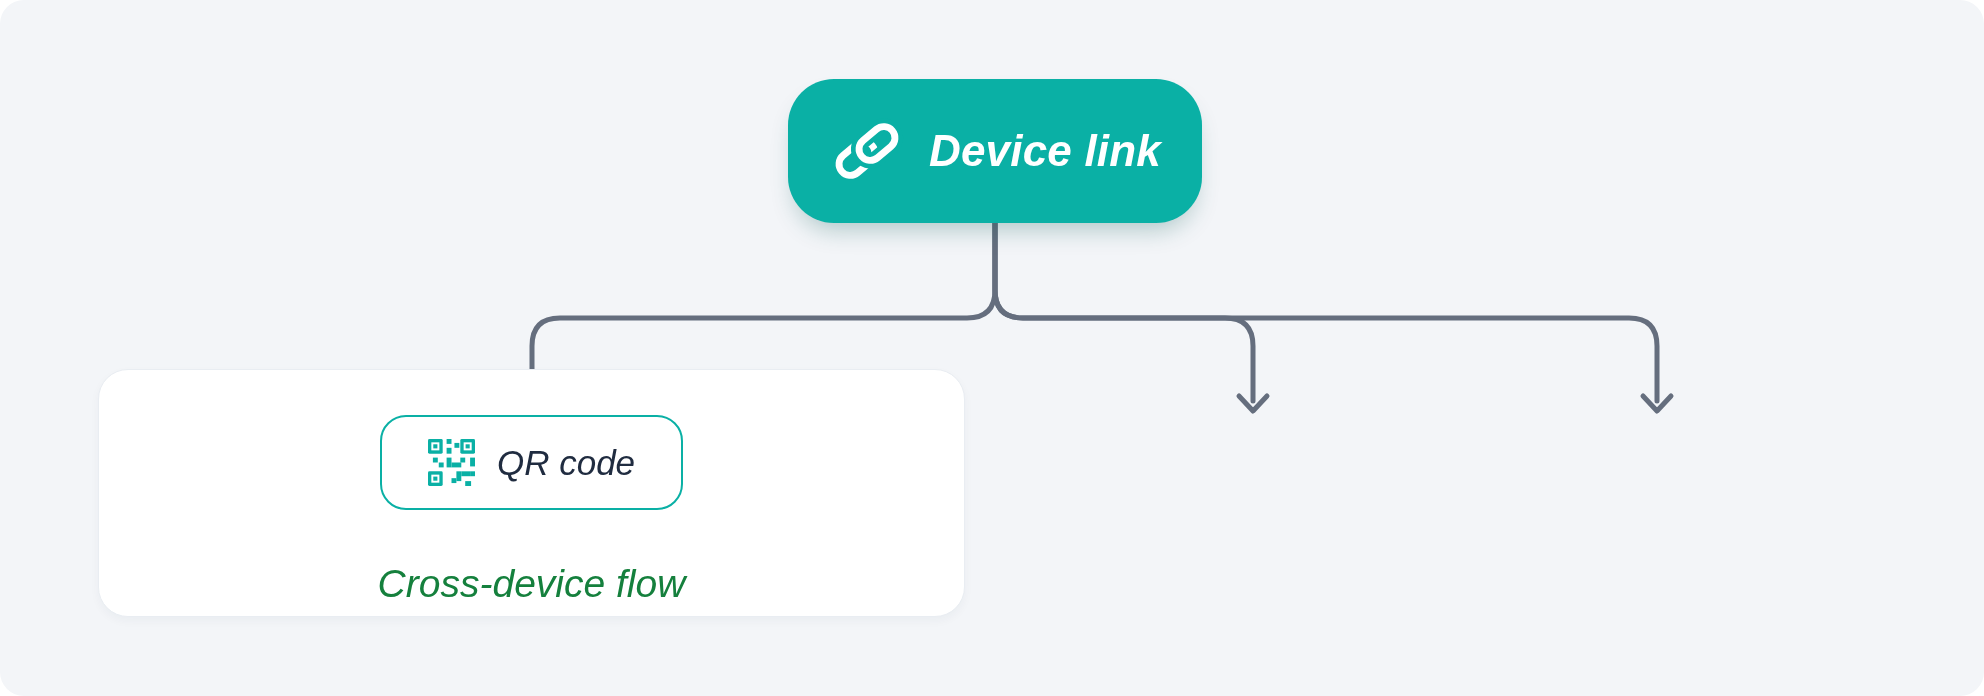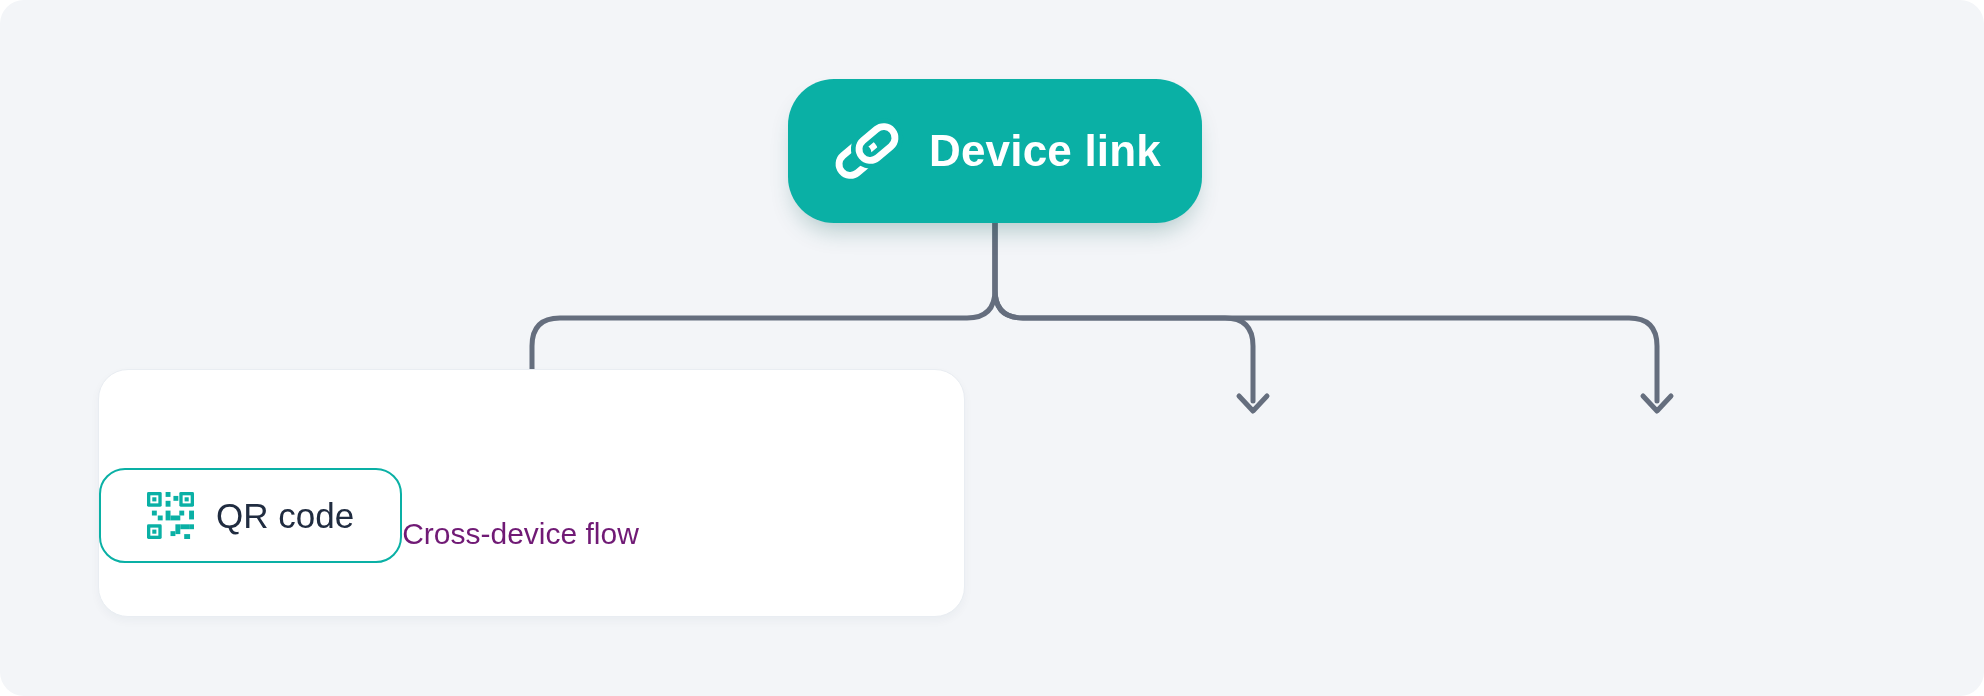--- a/index.html
+++ b/index.html
@@ -4,20 +4,21 @@
 <style>
   html,body{margin:0;padding:0;background:#ffffff;}
   body{font-family:"Liberation Sans","DejaVu Sans",sans-serif;-webkit-font-smoothing:antialiased;}
 
   .canvas{
     position:relative;
     width:1984px;height:696px;
     background:#f3f5f8;
     border-radius:24px;
     overflow:hidden;
+    font-style:italic;
   }
 
   
   .root-node{
     position:absolute;left:788px;top:79px;
     width:414px;height:144px;
     background:#0ab0a5;
     border-radius:46px;
     display:flex;align-items:center;justify-content:center;gap:24px;
     box-shadow:0 14px 24px -8px rgba(10,90,85,.30);
@@ -31,39 +32,40 @@
   .connectors path{
     fill:none;stroke:#656e7e;stroke-width:5;
     stroke-linecap:round;stroke-linejoin:round;
   }
 
   
   .flow-card{
     position:absolute;top:369px;height:248px;
     background:#ffffff;border:1px solid #e9edf2;border-radius:30px;
     box-sizing:border-box;
-    display:flex;align-items:center;
+    display:flex;flex-direction:column;align-items:center;
     padding-top:45px;
     box-shadow:0 4px 10px rgba(25,40,70,.04);
+    gap:16px;
   }
   .flow-card.left{left:98px;width:867px;}
   .flow-card.right{left:1022px;width:864px;}
   .node-row{display:flex;gap:31px;align-items:center;justify-content:center;}
 
   .leaf-node{
     height:95px;box-sizing:border-box;
     background:#ffffff;border:2px solid #0ab0a5;border-radius:26px;
     display:inline-flex;align-items:center;justify-content:center;gap:22px;
     padding:0 46px;
   }
   .leaf-node .label{color:#202c40;font-size:35px;font-weight:500;white-space:nowrap;}
 
   .caption{
     margin-top:36px;
-    color:#701a75;font-size:30px;font-weight:400;
+    color:#15803d;font-size:39px;font-weight:400;
   }
 
   
   .chain{overflow:visible;}
   .chain .lnk{fill:none;stroke:currentColor;stroke-width:5.5;}
   .chain .ko{fill:none;stroke-width:13;}
   .root-node .chain{color:#ffffff;width:76px;height:60px;}
   .root-node .chain .ko{stroke:#0ab0a5;}
   .leaf-node .chain{color:#0ab0a5;width:55px;height:43px;}
   .leaf-node .chain .ko{stroke:#ffffff;}

